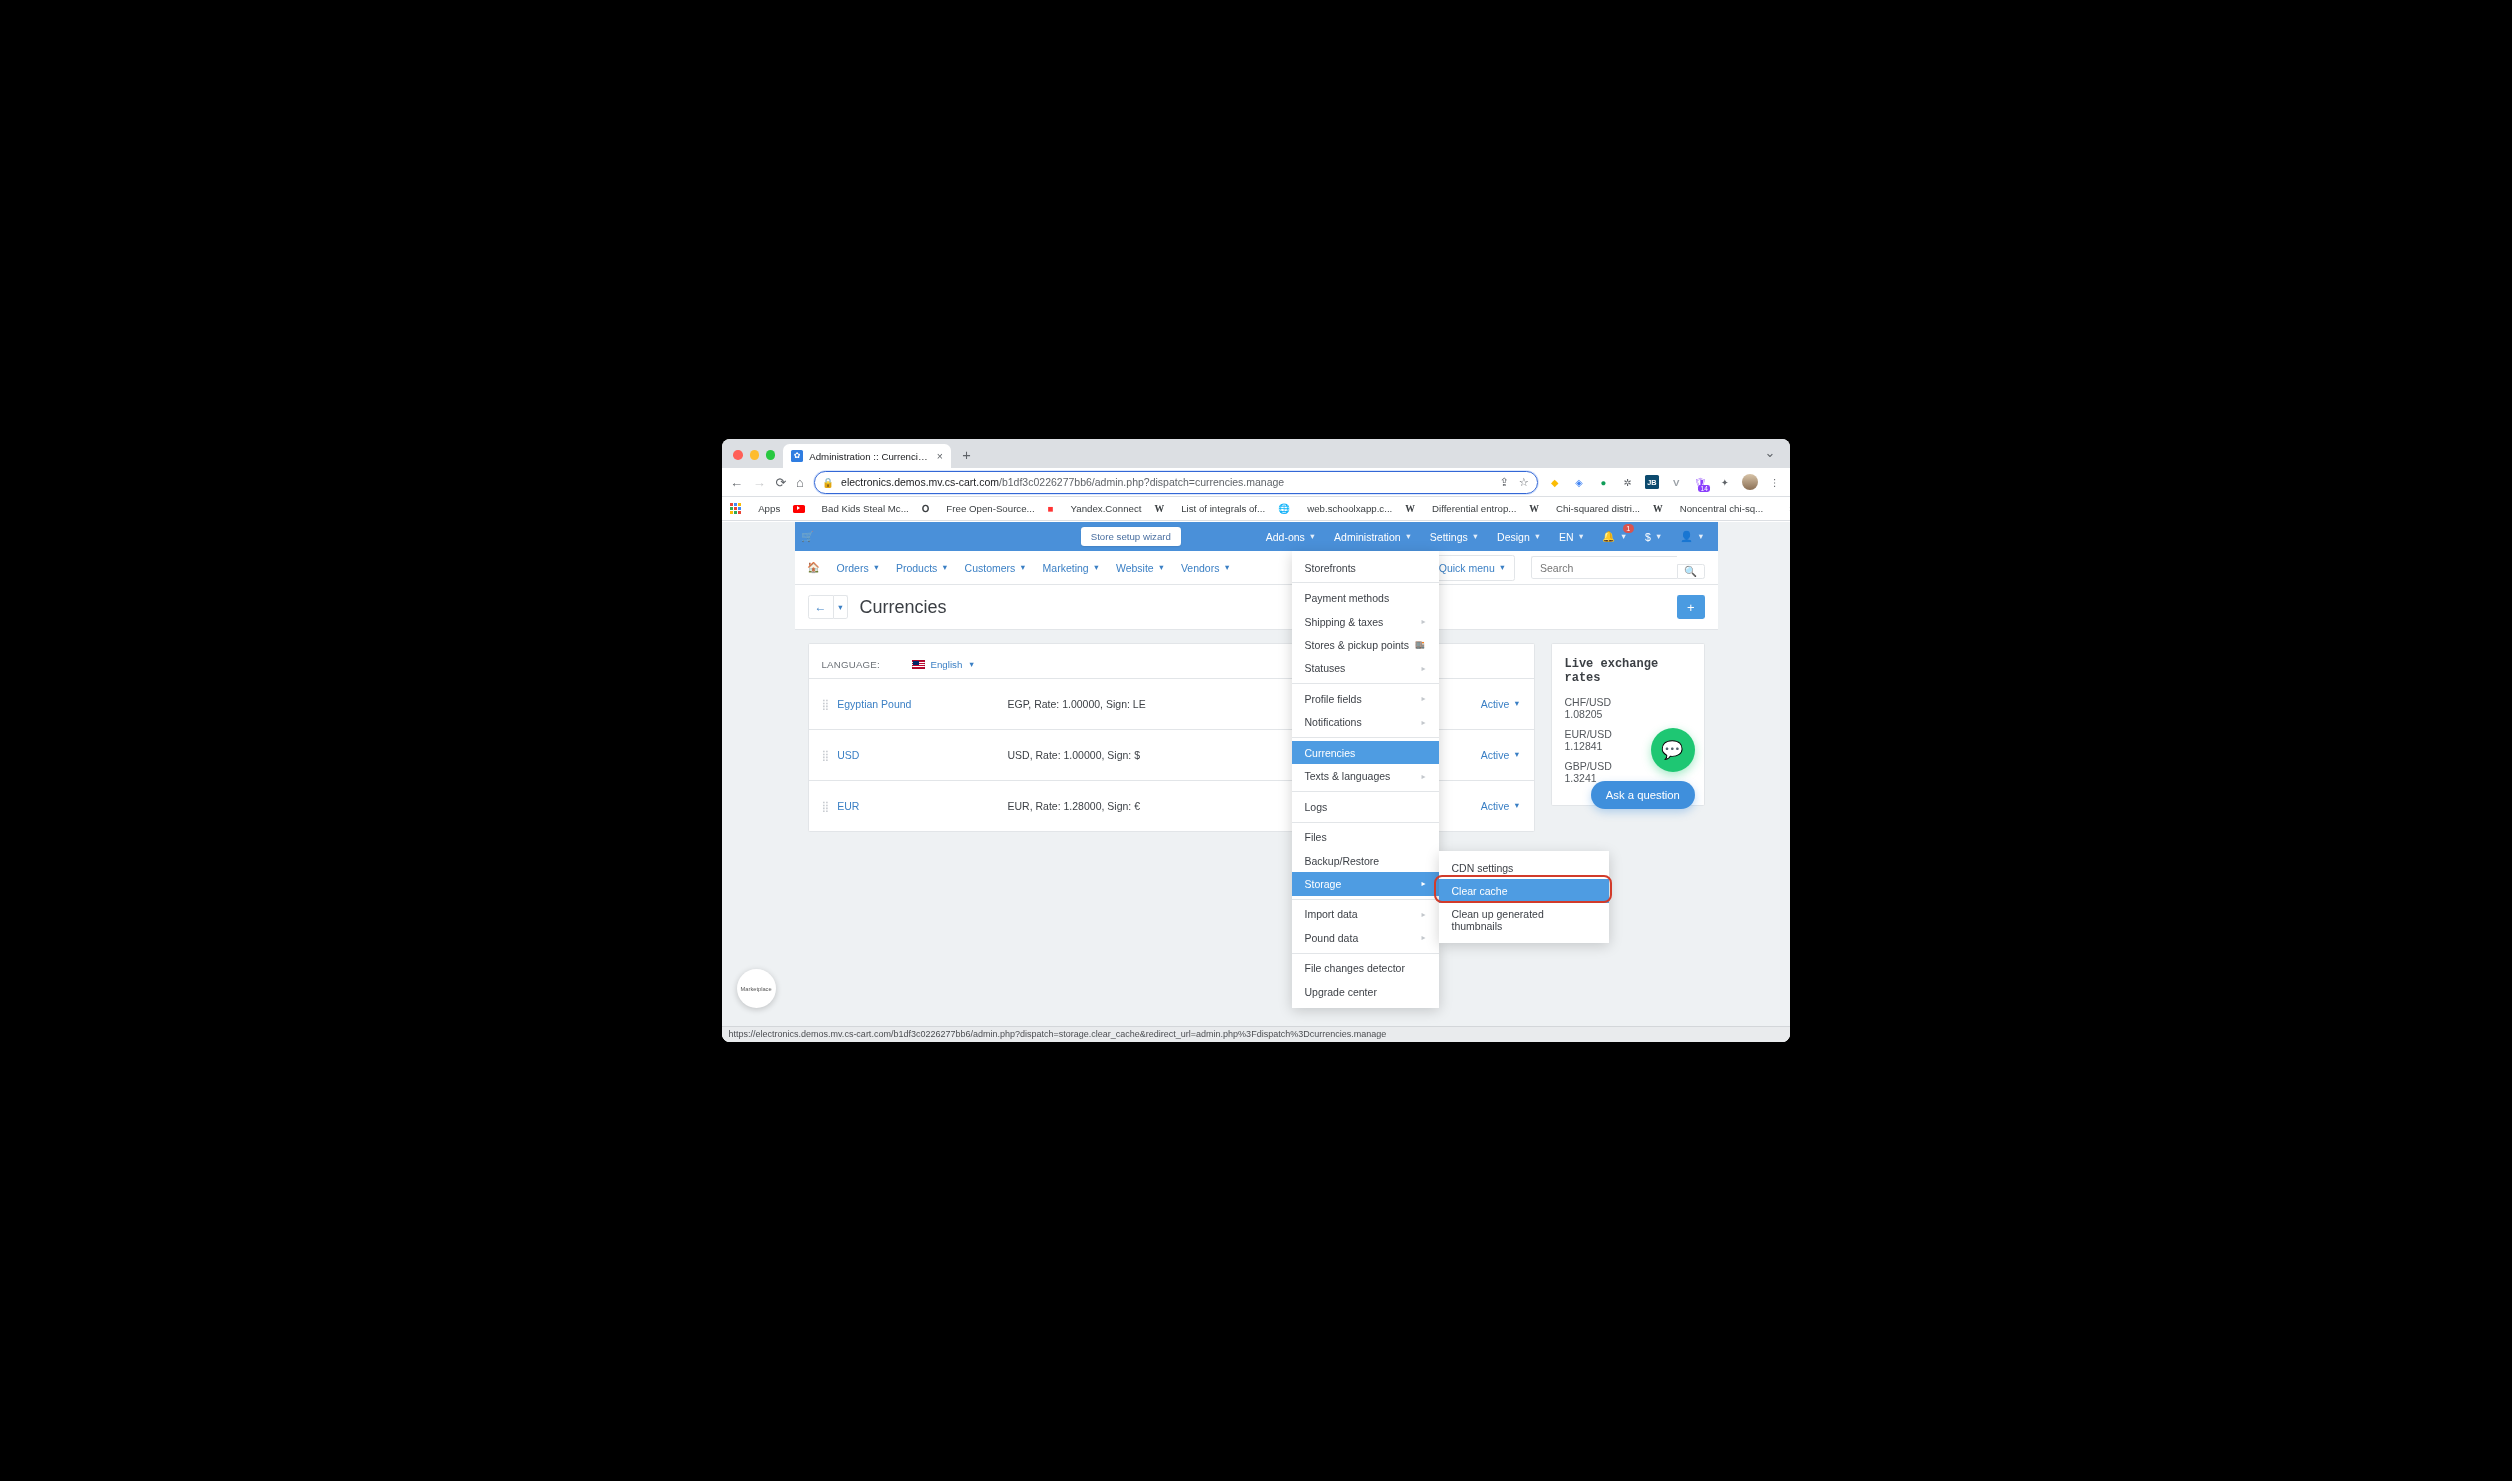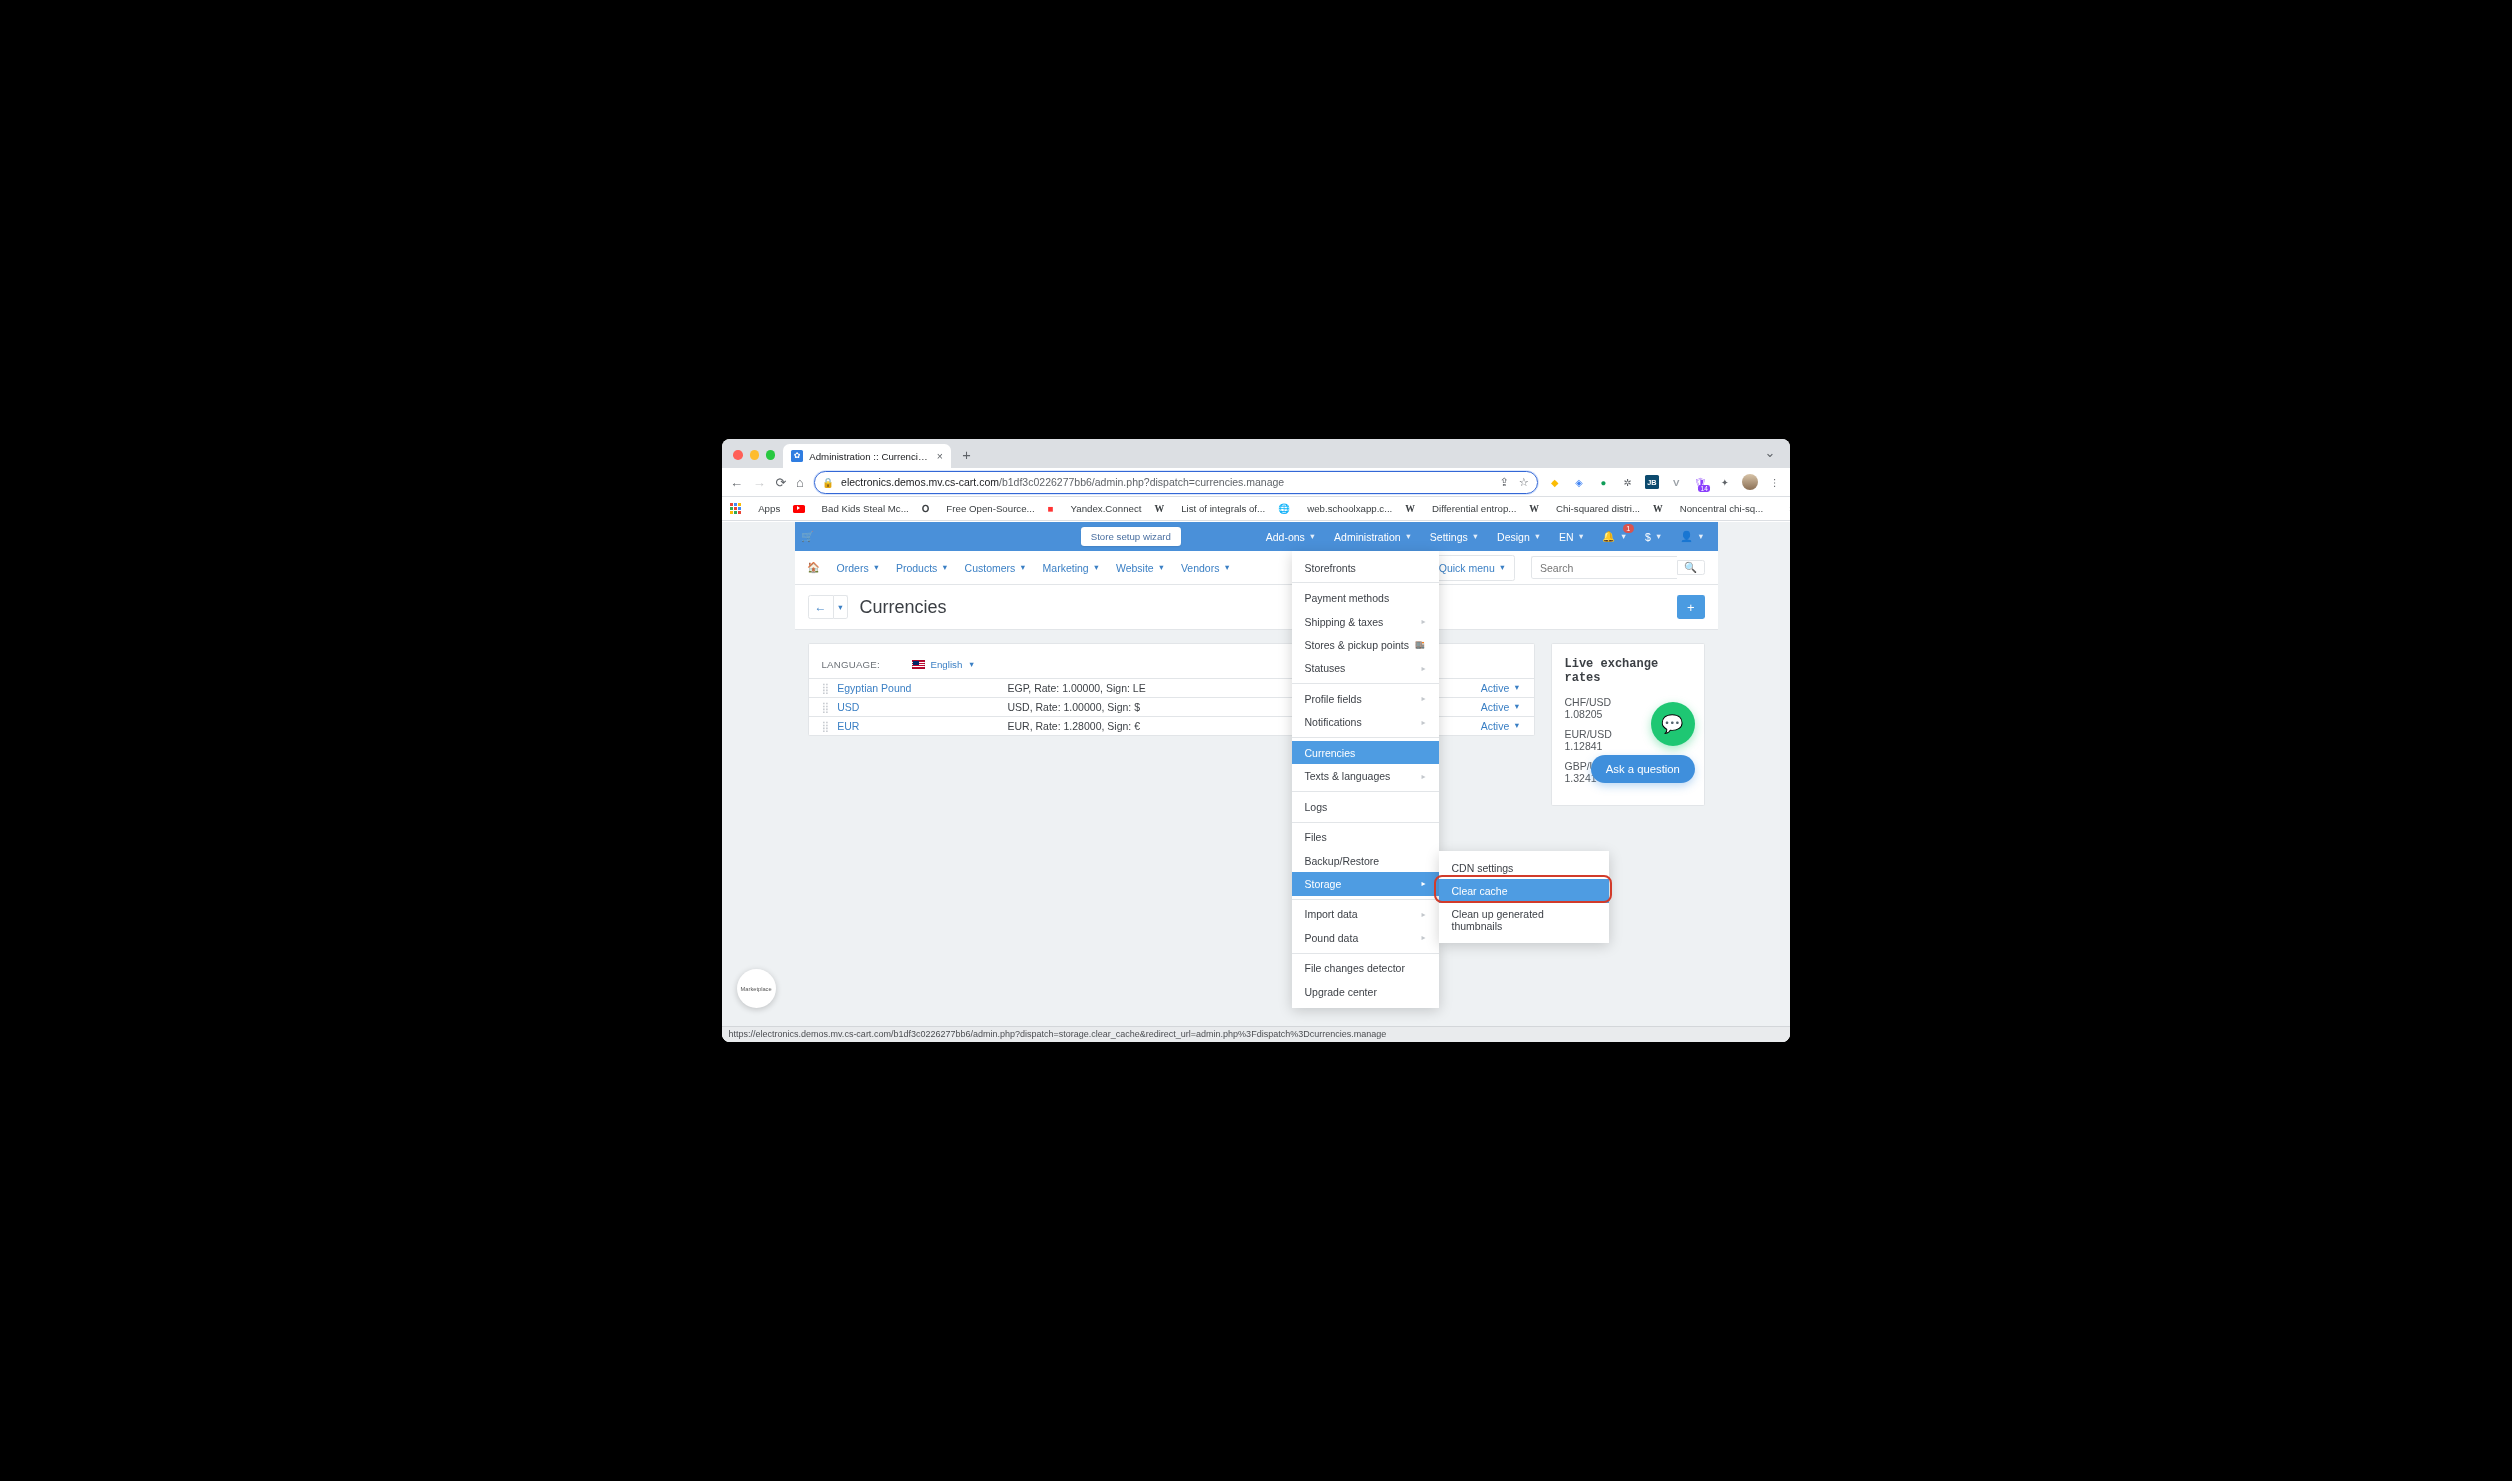--- a/index.html
+++ b/index.html
@@ -74,21 +74,21 @@
   .topbar .mitem{display:flex;align-items:center;gap:4px;cursor:pointer;white-space:nowrap;}
   .topbar .caret{font-size:7.3px;opacity:.85;}
   .topbar .bell{position:relative;}
   .topbar .bell .nb{position:absolute;top:-5.7px;right:-6.5px;background:#d9534f;color:#fff;font-size:7.3px;padding:0 3.2px;border-radius:5.7px;}
 
   .seconds{height:34px;background:#fff;border-bottom:0.8px solid var(--border);display:flex;align-items:center;padding:0 13px;gap:16px;font-size:10.5px;}
   .seconds a{color:var(--link-blue);text-decoration:none;display:flex;align-items:center;gap:4px;cursor:pointer;}
   .seconds .caret{font-size:7.3px;}
   .seconds .gap{flex:1;}
   .qmenu{color:var(--link-blue);border:0.8px solid var(--border);border-radius:2.4px;padding:6px 8px;display:flex;align-items:center;gap:4px;cursor:pointer;}
-  .searchwrap{display:flex;align-items:center;}
+  .searchwrap{display:flex;align-items:flex-end;}
   .searchwrap input{border:0.8px solid var(--border);border-right:none;border-radius:2.4px 0 0 2.4px;padding:4.9px 8px;font-size:10.5px;width:146px;outline:none;}
   .searchwrap .btn{border:0.8px solid var(--border);border-radius:0 2.4px 2.4px 0;width:27.5px;display:flex;align-items:center;justify-content:center;color:var(--link-blue);cursor:pointer;}
 
   .titlebar-page{height:45px;background:#fff;border-bottom:0.8px solid var(--border);display:flex;align-items:center;padding:0 13px;gap:11.3px;}
   .backgrp{display:flex;}
   .backgrp .b{border:0.8px solid var(--border);display:flex;align-items:center;justify-content:center;height:24px;cursor:pointer;color:var(--link-blue);}
   .backgrp .b:first-child{width:26px;border-radius:2.4px 0 0 2.4px;font-size:12px;}
   .backgrp .b:last-child{width:14.6px;border-left:none;border-radius:0 2.4px 2.4px 0;font-size:7.3px;}
   .pgtitle{font-size:18px;color:#3b3f44;}
   .addbtn{margin-left:auto;width:27.5px;height:24px;background:var(--pill-blue);border-radius:2.4px;color:#fff;display:flex;align-items:center;justify-content:center;font-size:13px;cursor:pointer;}
@@ -96,21 +96,21 @@
   .content{display:flex;gap:16px;padding:13px;align-items:flex-start;}
   .card{background:#fff;border:0.8px solid var(--border);border-radius:1.6px;}
   .main-card{flex:1;}
   .langrow{padding:14.6px 13px 8px;display:flex;align-items:center;gap:32px;font-size:9.7px;}
   .langrow .lbl{color:var(--text-mute);letter-spacing:0.2px;}
   .langsel{color:var(--link-blue);display:flex;align-items:center;gap:5.7px;cursor:pointer;}
   .flag{width:13px;height:9px;background:linear-gradient(#bf0a30 0 15%,#fff 15% 30%,#bf0a30 30% 45%,#fff 45% 60%,#bf0a30 60% 75%,#fff 75% 90%,#bf0a30 90% 100%);position:relative;border:0.4px solid rgba(0,0,0,.1);}
   .flag::before{content:"";position:absolute;left:0;top:0;width:5.7px;height:4.9px;background:#002868;}
 
   table.curr{width:100%;border-collapse:collapse;}
-  table.curr td{border-top:0.8px solid var(--border);padding:3px 13px;font-size:10.5px;vertical-align:middle;}
+  table.curr td{border-top:0.8px solid var(--border);padding:19px 13px;font-size:10.5px;vertical-align:middle;}
   .drag{color:#c7cbd0;margin-right:9.7px;letter-spacing:-1.6px;}
   .cname{color:var(--link-blue);}
   .status{color:var(--link-blue);display:flex;align-items:center;gap:4px;cursor:pointer;justify-content:flex-end;}
   .cdesc{color:#3b3f44;}
   td.statcell{width:81px;text-align:right;}
 
   .side-card{width:154px;padding:13px;font-size:10.5px;}
   .side-card h4{margin:0 0 11.3px;font-size:12px;font-weight:600;color:#3b3f44;font-family:Liberation Mono, monospace;}
   .raterow{display:flex;justify-content:space-between;margin-bottom:8px;color:#53575c;flex-direction:column;}
 

